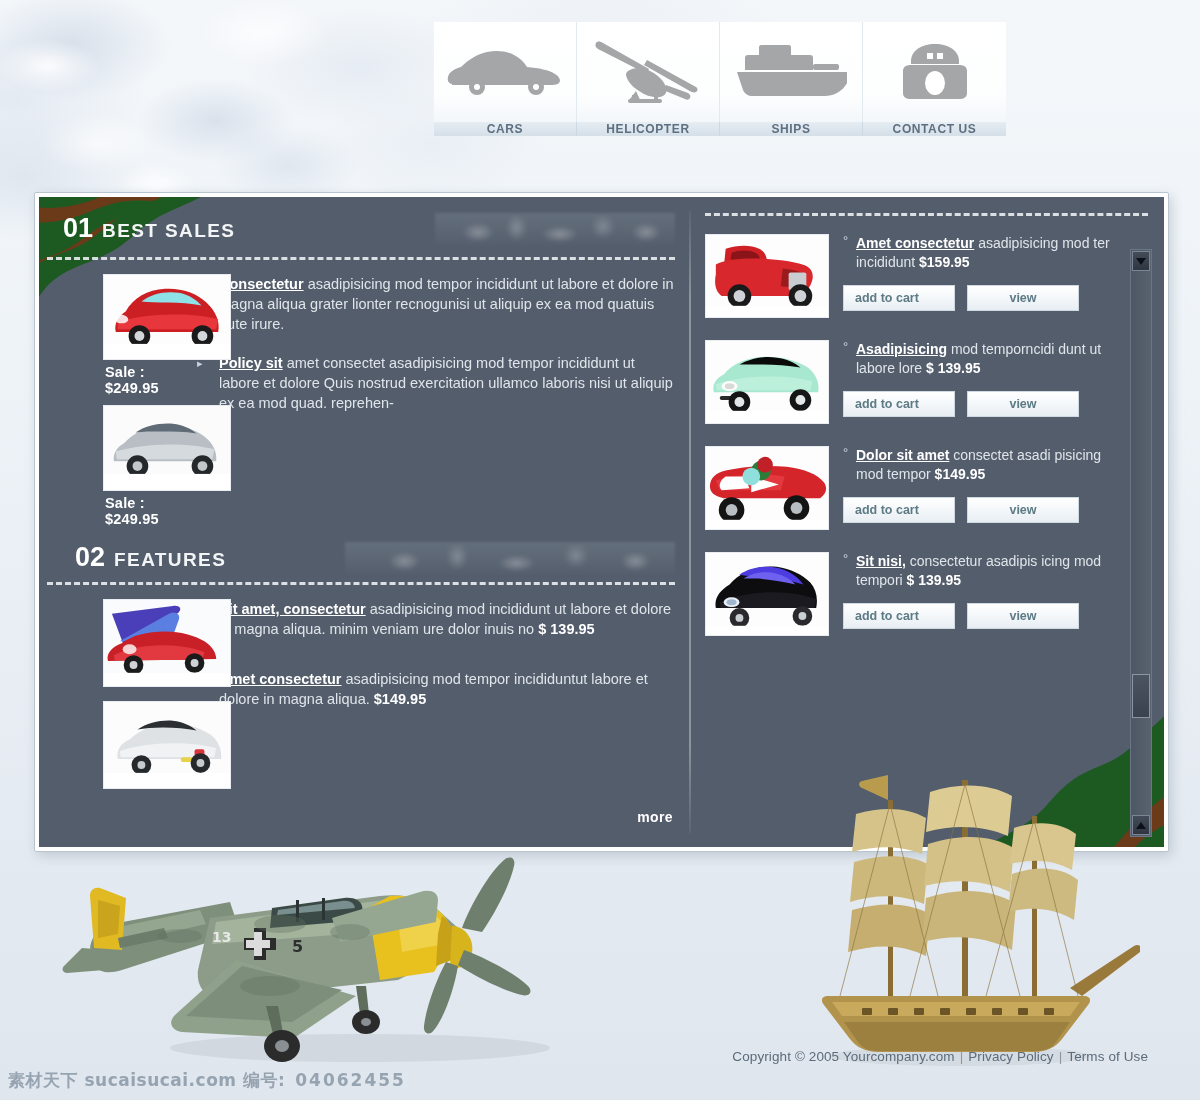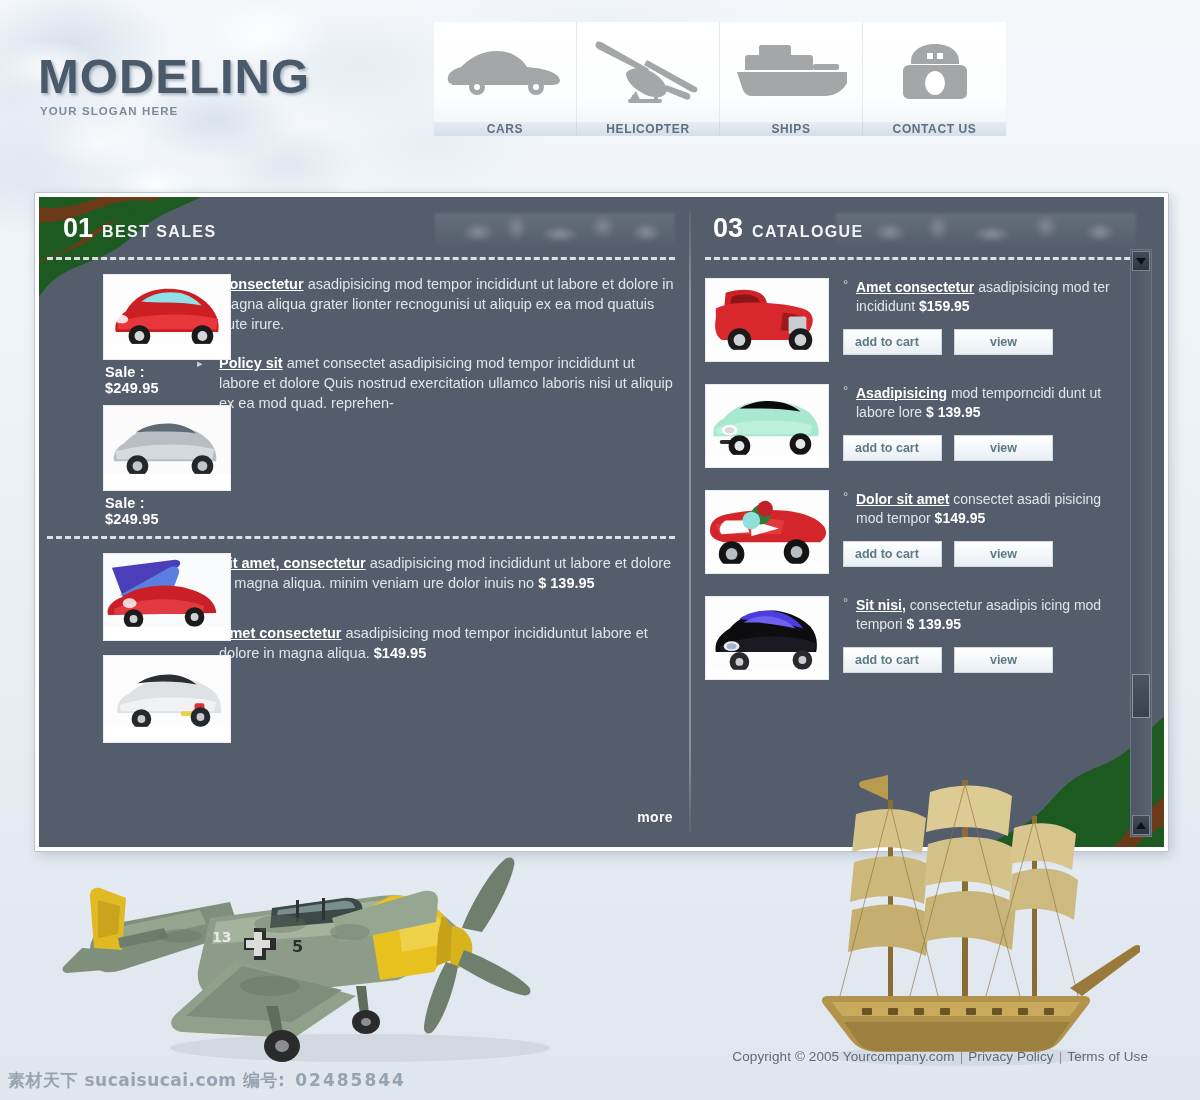--- a/index.html
+++ b/index.html
@@ -119,21 +119,21 @@
   .col-right { flex: 1; position: relative; padding: 16px 0 0 0; }
 
   
   .section-head { position: relative; height: 44px; }
   .section-head .sh-inner {
     display: flex; align-items: baseline; gap: 9px;
     padding-left: 24px;
   }
   .sh-num { font-size: 27px; font-weight: bold; color: #ffffff; letter-spacing: 0; }
   .sh-label {
-    font-size: 16px; font-weight: bold; color: #f2f4f6;
+    font-size: 19px; font-weight: bold; color: #f2f4f6;
     letter-spacing: 1.4px;
   }
   .sh-ghost {
     position: absolute; right: 14px; top: 0px; height: 32px; width: 240px;
     opacity: .30;
     background:
       radial-gradient(ellipse 26px 16px at 18% 60%, #ffffff, transparent 62%),
       radial-gradient(ellipse 18px 22px at 34% 45%, #e8eef4, transparent 62%),
       radial-gradient(ellipse 30px 14px at 52% 66%, #ffffff, transparent 62%),
       radial-gradient(ellipse 20px 20px at 70% 42%, #e2eaf2, transparent 62%),
@@ -193,21 +193,21 @@
     position: relative; overflow: hidden;
   }
   .cat-thumb svg { position: absolute; inset: 0; }
   .cat-body { flex: 1; padding-left: 14px; }
   .cat-text { color: #dfe5ea; font-size: 14px; line-height: 19px; display:flex; }
   .cat-bullet { flex:0 0 13px; color:#cfd7df; font-size: 13px; line-height: 14px; }
   .cat-text a.lead { color:#ffffff; font-weight: bold; text-decoration: underline; }
   .cat-text .price { color:#ffffff; font-weight:bold; }
   .cat-btns { display: flex; gap: 12px; margin-top: 13px; }
   .btn {
-    width: 99px; height: 26px;
+    width: 112px; height: 26px;
     background: linear-gradient(180deg,#ffffff 0%,#f5f8fa 45%,#e7eef3 100%);
     border: 1px solid #cfd9e2;
     color: #5d7b85; font-size: 12.5px; font-weight: bold;
     display: flex; align-items: center;
     cursor: pointer;
   }
   .btn.addcart { justify-content: flex-start; padding-left: 11px; }
   .btn.view { justify-content: center; }
 
   
@@ -253,24 +253,20 @@
   }
   .watermark .wm-num { margin-left: 10px; letter-spacing: 2px; }
 </style>
 </head>
 <body>
 
 <div class="page-bg"></div>
 
 <div class="header">
 
-  <div class="logo-block">
-    <div class="logo-title">MODELING</div>
-    <div class="logo-slogan">YOUR SLOGAN HERE</div>
-  </div>
 
   <nav class="nav">
 
     <div class="nav-item">
       <div class="nav-icon-box">
         <svg width="118" height="52" viewBox="0 0 118 52">
           <path fill="#a4a6a8" d="M6 38c-3 0-5-3-4-7 1-5 6-8 13-10 7-7 16-13 26-15 10-2 20-1 27 3 6 3 10 7 13 12 12 1 22 3 28 7 5 3 6 7 4 9-2 2-6 2-10 2H6z"></path>
           <circle cx="31" cy="41" r="8" fill="#a4a6a8"></circle>
           <circle cx="90" cy="41" r="8" fill="#a4a6a8"></circle>
           <circle cx="31" cy="41" r="3" fill="#ffffff"></circle>
@@ -401,20 +397,27 @@
                 <span class="bullet-mark">▸</span>
                 <span class="bullet-body"><a class="lead" href="#">Consectetur</a><span> asadipisicing  mod tempor incididunt ut labore et dolore in magna aliqua grater lionter recnogunisi ut aliquip ex ea mod quatuis aute irure.</span></span>
               </div>
               <div class="bullet-item">
                 <span class="bullet-mark">▸</span>
                 <span class="bullet-body"><a class="lead" href="#">Policy sit</a><span> amet consectet asadipisicing  mod tempor incididunt ut labore et dolore Quis nostrud exercitation ullamco laboris nisi ut aliquip ex ea mod quad.          reprehen-</span></span>
               </div>
             </div>
           </div>
 
+          <div class="section-head" style="height:40px;margin-top:6px">
+            <div class="sh-ghost" style="width:330px;right:14px"></div>
+            <div class="sh-inner" style="padding-left:36px">
+              <span class="sh-num">02</span>
+              <span class="sh-label">FEATURES</span>
+            </div>
+          </div>
           <div class="dashed"></div>
 
           <div class="bs-row">
             <div class="thumbs">
 
               <div class="thumb" style="height:88px;margin-bottom:14px">
                 <svg viewBox="0 0 128 88">
                   <rect width="128" height="88" fill="#fafbfc"></rect>
                   <path d="M8 14L70 6c8-1 10 4 4 8L20 46z" fill="#4a3fb8"></path>
                   <path d="M16 42l50-28c6-3 12 0 10 6l-8 22z" fill="#5b7fe0"></path>
@@ -458,27 +461,20 @@
             </div>
           </div>
 
           <a class="more-link" href="#">more</a>
         </div>
 
         <div class="col-divider"></div>
 
         <div class="col-right">
 
-          <div class="section-head">
-            <div class="sh-ghost" style="width:300px;right:28px"></div>
-            <div class="sh-inner" style="padding-left:22px">
-              <span class="sh-num">03</span>
-              <span class="sh-label">CATALOGUE</span>
-            </div>
-          </div>
           <div class="dashed"></div>
 
           <div class="cat-list">
 
             <div class="cat-row">
               <div class="cat-thumb">
                 <svg viewBox="0 0 124 84">
                   <rect width="124" height="84" fill="#fdfdfd"></rect>
                   <path d="M20 14c12-4 26-4 34 0 6 3 8 8 8 14l-4 10-40-4z" fill="#cf2026"></path>
                   <path d="M26 18c8-3 18-3 24 0 4 2 5 5 5 9l-30-2z" fill="#8b1418"></path>
@@ -714,14 +710,14 @@
     <line x1="264" y1="50" x2="216" y2="226"></line>
     <line x1="264" y1="50" x2="308" y2="226"></line>
   </g>
 </svg>
 
 <div class="footer">
   <span>Copyright © 2005 Yourcompany.com</span><span class="sep">|</span><a href="#">Privacy Policy</a><span class="sep">|</span><a href="#">Terms of Use</a>
 </div>
 
 <div class="watermark">
-  <span>素材天下 sucaisucai.com  编号:</span><span class="wm-num">02485844</span>
+  <span>素材天下 sucaisucai.com  编号:</span><span class="wm-num">04062455</span>
 </div>
 
 </body></html>

